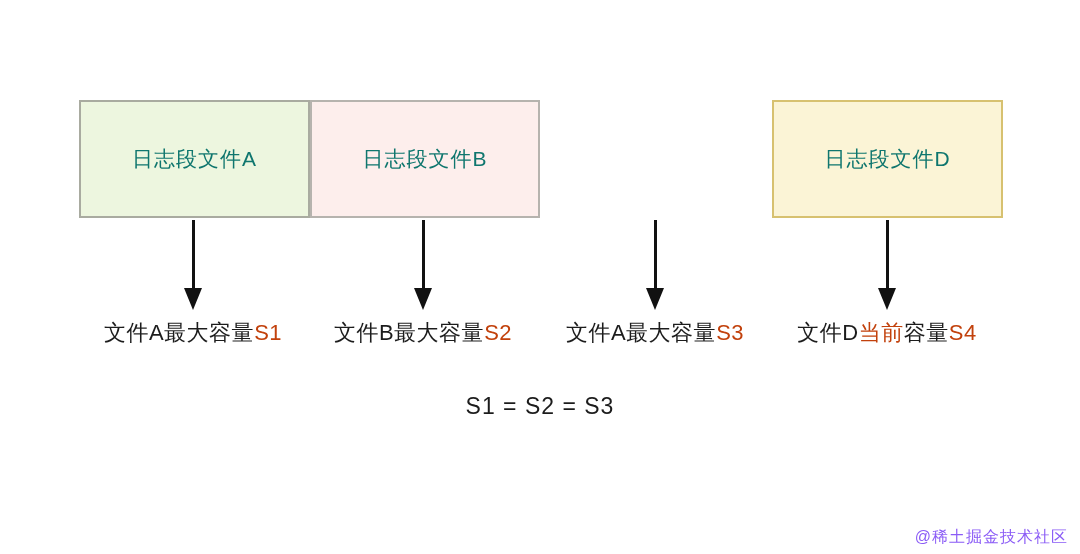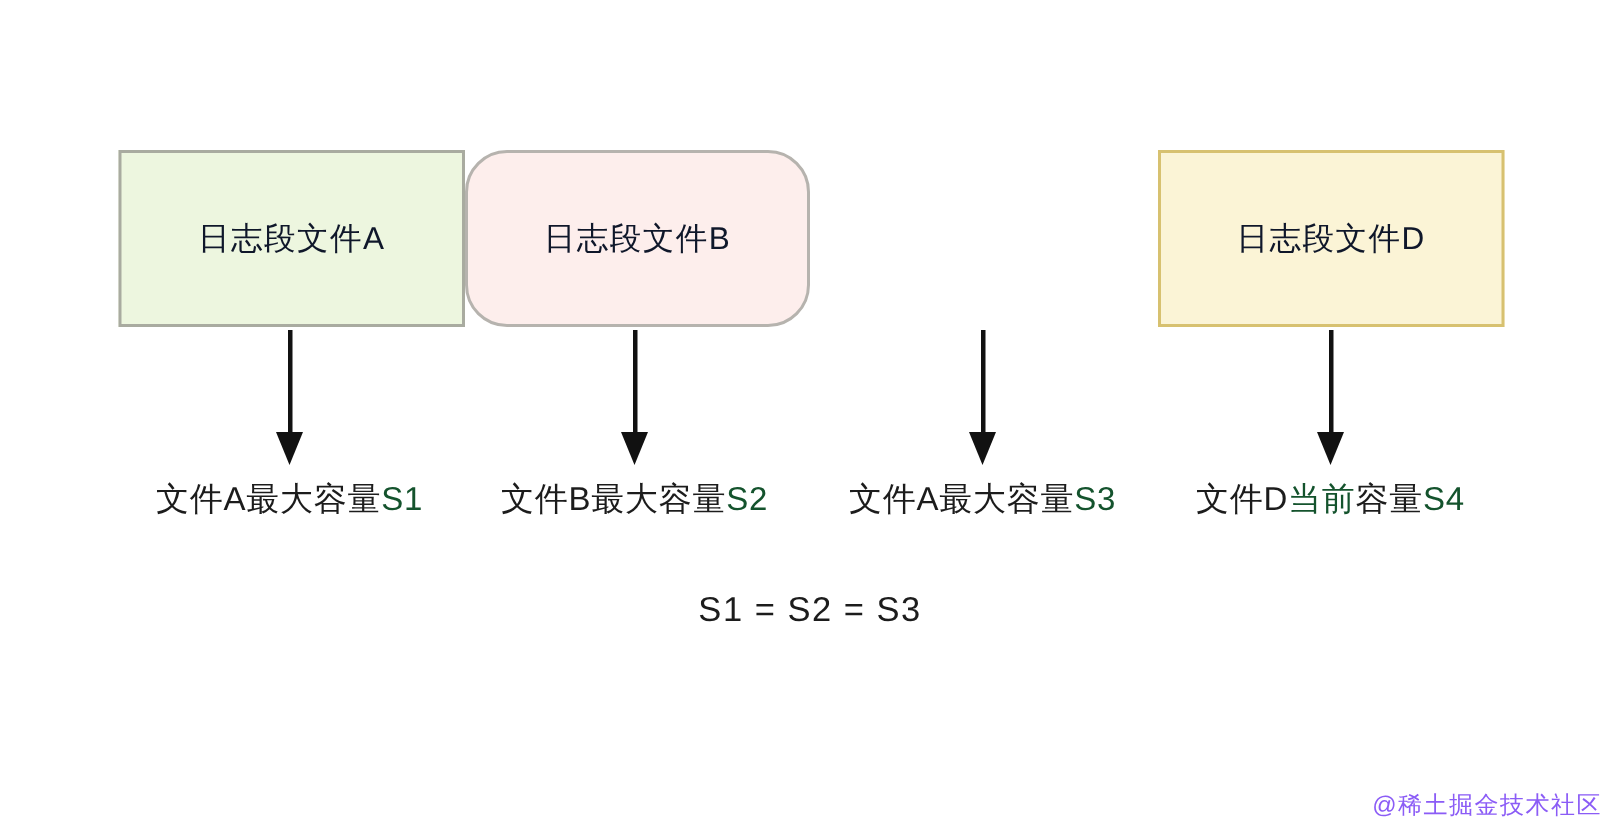--- a/index.html
+++ b/index.html
@@ -9,21 +9,21 @@
     font-family: "Liberation Sans", "DejaVu Sans", sans-serif;
     overflow: hidden;
   }
   #stage { position: relative; width: 1080px; height: 554px; background: #ffffff; }
 
   
   .seg {
     position: absolute; top: 100px; height: 118px;
     box-sizing: border-box; border: 2px solid #999;
     display: flex; align-items: center; justify-content: center;
-    font-size: 21px; color: #0f172a; letter-spacing: 1px;
+    font-size: 21px; color: #0f766e; letter-spacing: 1px;
   }
   .seg0 { left: 79px;  width: 231px; }
   .seg1 { left: 310px; width: 230px; }
   .seg2 { left: 540px; width: 232px; }
   .seg3 { left: 772px; width: 231px; }
 
   
   .arrow { position: absolute; top: 220px; width: 18px; }
   .arrow .shaft { width: 3px; height: 68px; background: #111; margin: 0 auto; }
   .arrow .head  {
@@ -39,21 +39,21 @@
   
   .caption {
     position: absolute; top: 318px; width: 264px;
     text-align: center; font-size: 22px; color: #1c1c1c;
     letter-spacing: 0.5px; white-space: nowrap;
   }
   .cap0 { left: 61px; }
   .cap1 { left: 291px; }
   .cap2 { left: 523px; }
   .cap3 { left: 755px; }
-  .pink { color: #14532d; }
+  .pink { color: #c2410c; }
 
   
   .equation {
     position: absolute; top: 393px; left: 0; width: 1080px;
     text-align: center; font-size: 23px; color: #1c1c1c; letter-spacing: 1px;
   }
 
   
   .formula {
     position: absolute; top: 452px; left: 0; width: 1080px;
@@ -70,21 +70,21 @@
   }
 </style>
 </head>
 <body>
 
 <div id="stage">
 
   <div class="seg seg0" style="background: rgb(237, 246, 223); border-color: rgb(169, 171, 160);">
     <span>日志段文件A</span>
   </div>
-  <div class="seg seg1" style="background: rgb(253, 238, 236); border-color: rgb(182, 179, 174); border-radius: 28px;">
+  <div class="seg seg1" style="background: rgb(253, 238, 236); border-color: rgb(182, 179, 174);">
     <span>日志段文件B</span>
   </div>
   <div class="seg seg3" style="background: rgb(251, 244, 214); border-color: rgb(215, 193, 112);">
     <span>日志段文件D</span>
   </div>
 
   <div class="arrow arrow0">
     <div class="shaft"></div>
       <div class="head"></div>
   </div>

